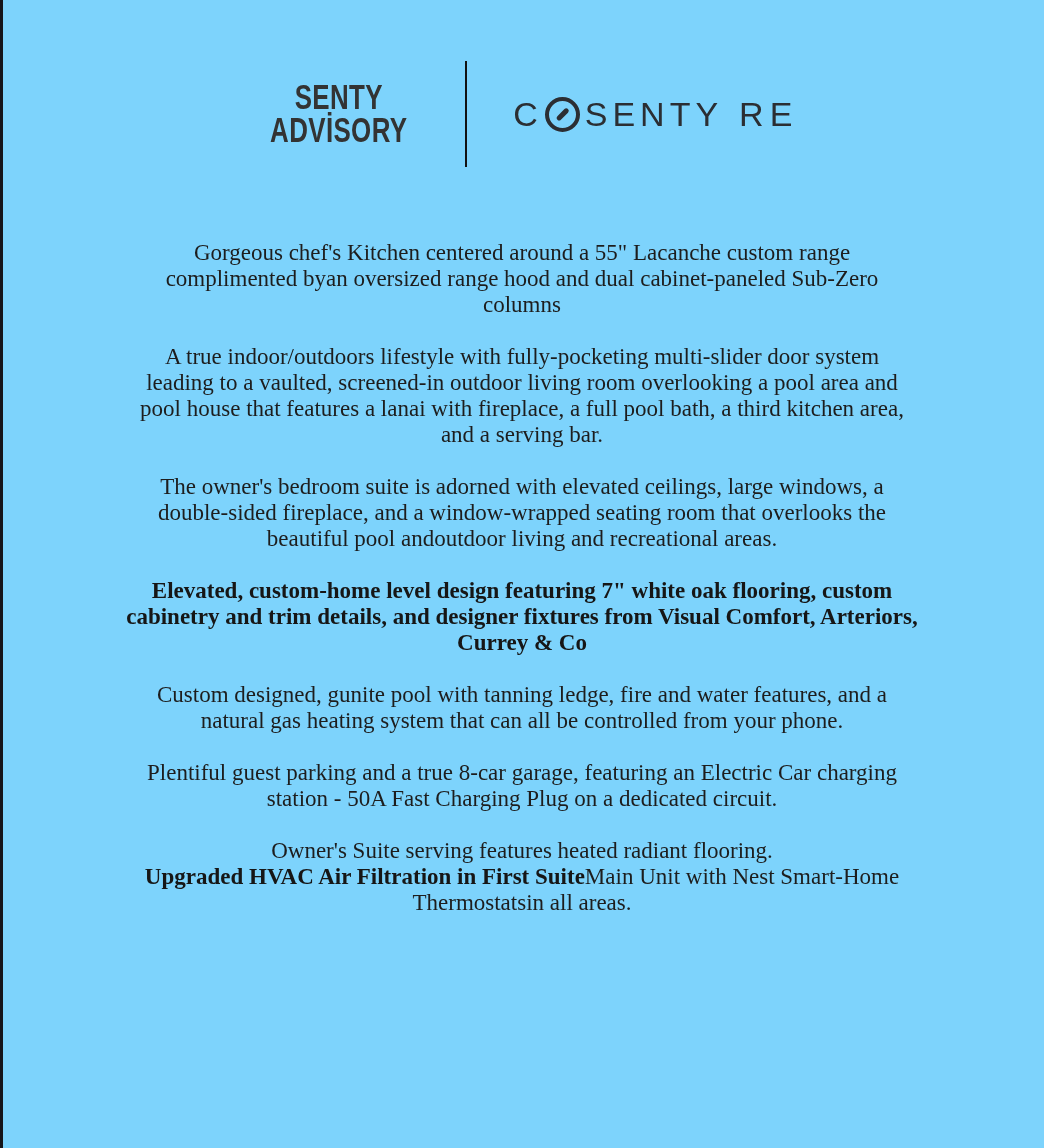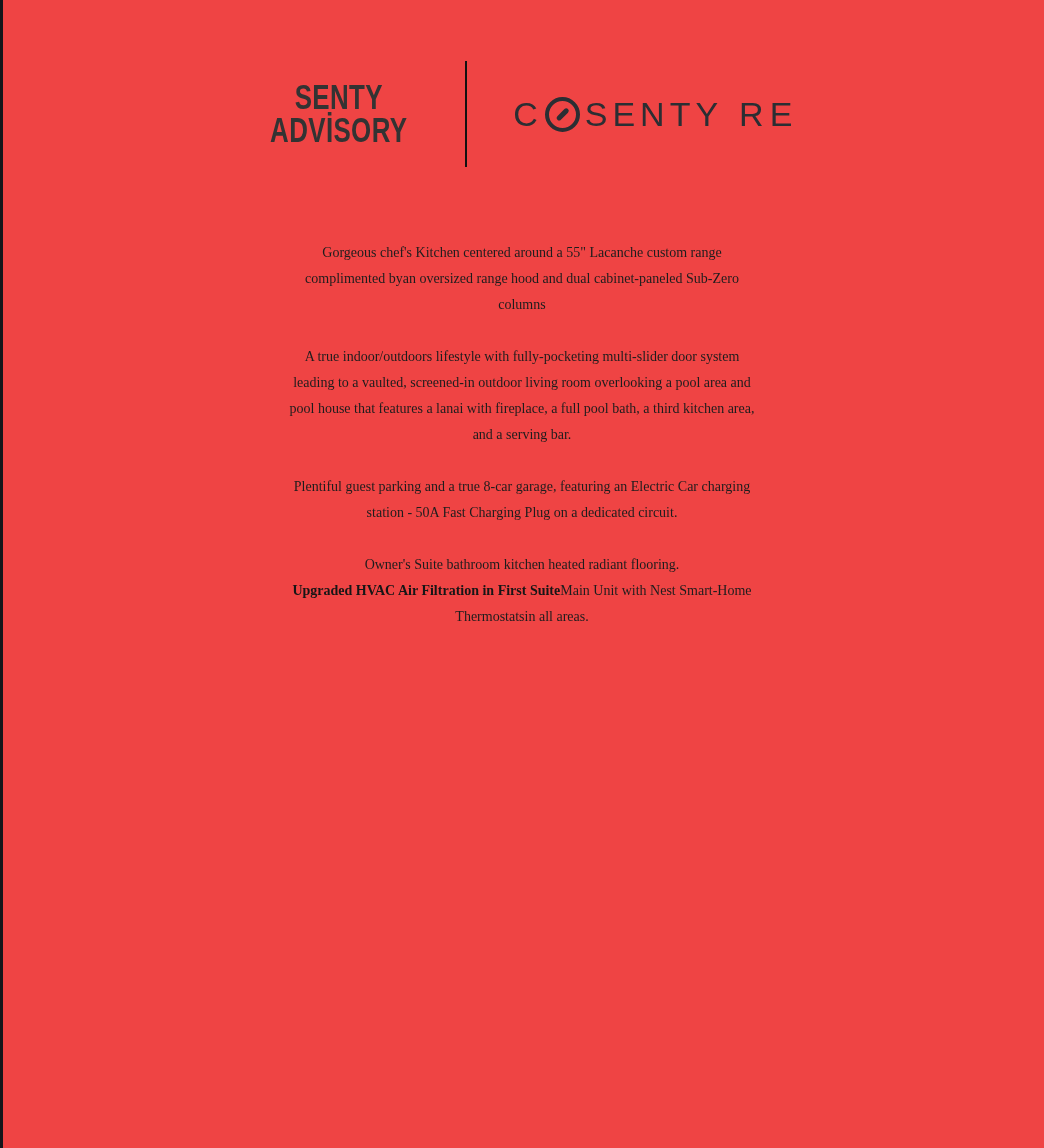--- a/index.html
+++ b/index.html
@@ -8,21 +8,21 @@
     background: #ffffff;
     width: 1044px;
     height: 1148px;
     overflow: hidden;
     font-family: "Liberation Serif", serif;
   }
   .page {
     position: relative;
     width: 1044px;
     height: 1148px;
-    background: #ef4444;
+    background: #7dd3fc;
   }
   .left-edge {
     position: absolute;
     left: 0;
     top: 0;
     width: 3px;
     height: 1148px;
     background: #15151a;
   }
 
@@ -94,21 +94,21 @@
     color: #1d1d1d;
   }
   h1.doc-heading {
     font-size: 21.5px;
     line-height: 24px;
     font-weight: 700;
     color: #121212;
     margin: 0;
   }
   p.feature {
-    font-size: 14px;
+    font-size: 23px;
     line-height: 26px;
     margin: 26px 0 0;
     white-space: pre-line;
   }
   p.feature:first-of-type {
     margin-top: 27px;
   }
   .emphasis {
     font-weight: 600;
     color: #161616;
@@ -140,24 +140,32 @@
 
     <p class="feature">Gorgeous chef's Kitchen centered around a 55" Lacanche custom range
 complimented byan oversized range hood and dual cabinet-paneled Sub-Zero
 columns</p>
 
     <p class="feature">A true indoor/outdoors lifestyle with fully-pocketing multi-slider door system
 leading to a vaulted, screened-in outdoor living room overlooking a pool area and
 pool house that features a lanai with fireplace, a full pool bath, a third kitchen area,
 and a serving bar.</p>
 
+    <p class="feature">The owner's bedroom suite is adorned with elevated ceilings, large windows, a
+double-sided fireplace, and a window-wrapped seating room that overlooks the
+beautiful pool andoutdoor living and recreational areas.</p>
 
+    <p class="feature emphasis">Elevated, custom-home level design featuring 7" white oak flooring, custom
+cabinetry and trim details, and designer fixtures from Visual Comfort, Arteriors,
+Currey &amp; Co</p>
 
+    <p class="feature">Custom designed, gunite pool with tanning ledge, fire and water features, and a
+natural gas heating system that can all be controlled from your phone.</p>
 
     <p class="feature">Plentiful guest parking and a true 8-car garage, featuring an Electric Car charging
 station - 50A Fast Charging Plug on a dedicated circuit.</p>
 
-    <p class="feature"><span>Owner's Suite bathroom kitchen heated radiant flooring.
+    <p class="feature"><span>Owner's Suite serving features heated radiant flooring.
 </span><span class="emphasis">Upgraded HVAC Air Filtration in First Suite</span><span>Main Unit with Nest Smart-Home
 Thermostatsin all areas.</span></p>
 
   </main>
 </div>
 
 </body></html>

